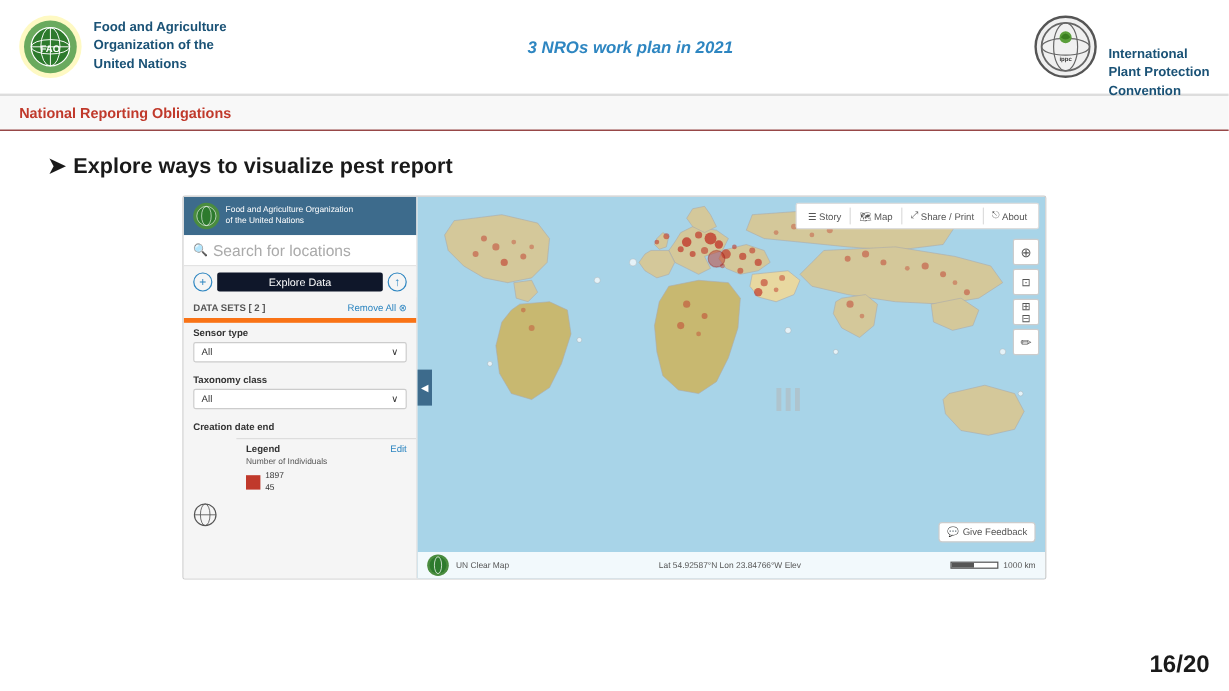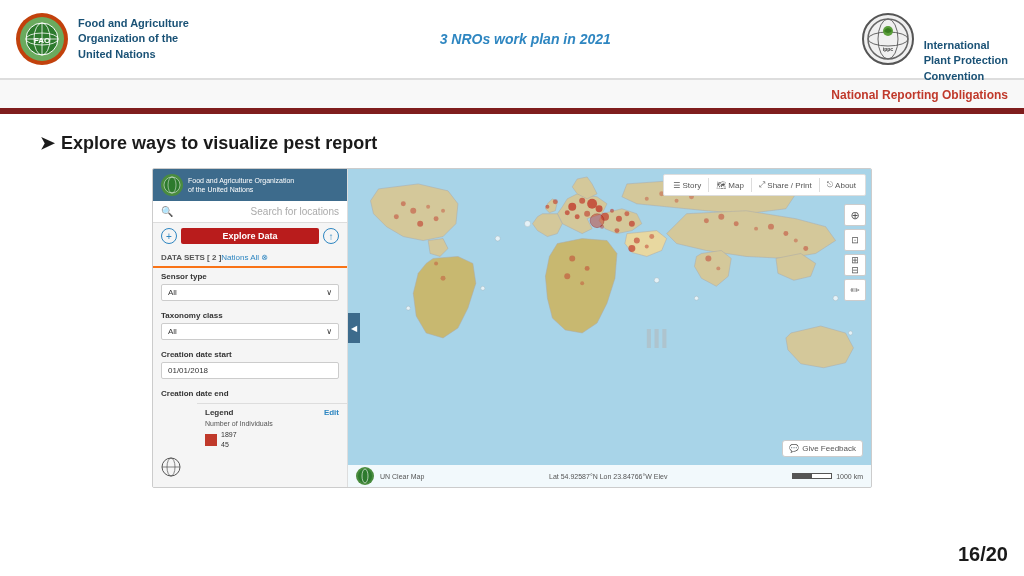--- a/index.html
+++ b/index.html
@@ -23,21 +23,21 @@
     }
     .header-left {
       display: flex;
       align-items: center;
       gap: 10px;
     }
     .fao-logo-circle {
       width: 52px;
       height: 52px;
       border-radius: 50%;
-      background: #c2410c;
+      background: #fef9c3;
       display: flex;
       align-items: center;
       justify-content: center;
       flex-shrink: 0;
     }
     .fao-logo-inner {
       width: 44px;
       height: 44px;
       border-radius: 50%;
       background: #6aaa5e;
@@ -84,22 +84,21 @@
       font-size: 11px;
       color: #1a5276;
       font-weight: bold;
       line-height: 1.4;
     }
 
     
     .sub-header {
       background: #f8f8f8;
       padding: 5px 16px;
-      text-align: right;
-      border-bottom: 6px solid #7f1d1d;
+      border-bottom: 1px solid #7f1d1d;
     }
     .sub-header-text {
       font-size: 12px;
       font-weight: bold;
       color: #c0392b;
     }
 
     
     .main-content {
       padding: 18px 40px 12px 40px;
@@ -170,24 +169,23 @@
       border-bottom: 1px solid #ddd;
       display: flex;
       align-items: center;
       gap: 4px;
     }
     .panel-search-icon {
       font-size: 10px;
       color: #888;
     }
     .panel-search-input {
-      font-size: 10px;
+      font-size: 13px;
       color: #aaa;
       flex: 1;
-      text-align: right;
     }
     .panel-explore-row {
       display: flex;
       align-items: center;
       padding: 5px 8px;
       gap: 4px;
       background: #f5f5f5;
     }
     .panel-plus-btn {
       width: 16px;
@@ -195,47 +193,47 @@
       border-radius: 50%;
       border: 1px solid #2e86c1;
       display: flex;
       align-items: center;
       justify-content: center;
       font-size: 10px;
       color: #2e86c1;
     }
     .panel-explore-btn {
       flex: 1;
-      background: #b91c1c;
+      background: #0f172a;
       color: white;
       font-size: 9px;
-      font-weight: bold;
+      font-weight: normal;
       text-align: center;
       padding: 3px 0;
       border-radius: 2px;
     }
     .panel-arrow-btn {
       width: 16px;
       height: 16px;
       border-radius: 50%;
       border: 1px solid #2e86c1;
       display: flex;
       align-items: center;
       justify-content: center;
       font-size: 10px;
       color: #2e86c1;
     }
     .panel-datasets-row {
       display: flex;
-      justify-content: flex-start;
+      justify-content: space-between;
       align-items: center;
       padding: 4px 8px;
       font-size: 8px;
       color: #555;
-      border-bottom: 2px solid #f97316;
+      border-bottom: 4px solid #f97316;
     }
     .panel-datasets-label {
       font-weight: bold;
       font-size: 8px;
     }
     .panel-remove-all {
       font-size: 8px;
       color: #2e86c1;
     }
     .panel-section {
@@ -279,21 +277,21 @@
       display: flex;
       justify-content: space-between;
       font-size: 8px;
       font-weight: bold;
       color: #333;
       margin-bottom: 3px;
     }
     .panel-legend-edit {
       font-size: 8px;
       color: #2e86c1;
-      font-weight: bold;
+      font-weight: normal;
       padding-left: 32px;
     }
     .panel-legend-text {
       font-size: 7px;
       color: #555;
       margin-bottom: 3px;
     }
     .panel-legend-bar {
       display: flex;
       align-items: center;
@@ -547,43 +545,39 @@
       </div>
 
       <div class="panel-explore-row">
         <div class="panel-plus-btn">+</div>
         <div class="panel-explore-btn">Explore Data</div>
         <div class="panel-arrow-btn">↑</div>
       </div>
 
       <div class="panel-datasets-row">
         <span class="panel-datasets-label">DATA SETS  [ 2 ]</span>
-        <span class="panel-remove-all">Nations All ⊗</span>
+        <span class="panel-remove-all">Remove All ⊗</span>
       </div>
 
       <div class="panel-section">
         <div class="panel-section-label">Sensor type</div>
         <div class="panel-dropdown">
           <span>All</span>
           <span>∨</span>
         </div>
       </div>
 
       <div class="panel-section">
         <div class="panel-section-label">Taxonomy class</div>
         <div class="panel-dropdown">
           <span>All</span>
           <span>∨</span>
         </div>
       </div>
 
-      <div class="panel-section">
-        <div class="panel-section-label">Creation date start</div>
-        <div class="panel-date-field">01/01/2018</div>
-      </div>
 
       <div class="panel-section">
         <div class="panel-section-label">Creation date end</div>
       </div>
 
       <div class="panel-legend">
         <div class="panel-legend-header">
           <span>Legend</span>
           <span class="panel-legend-edit">Edit</span>
         </div>

